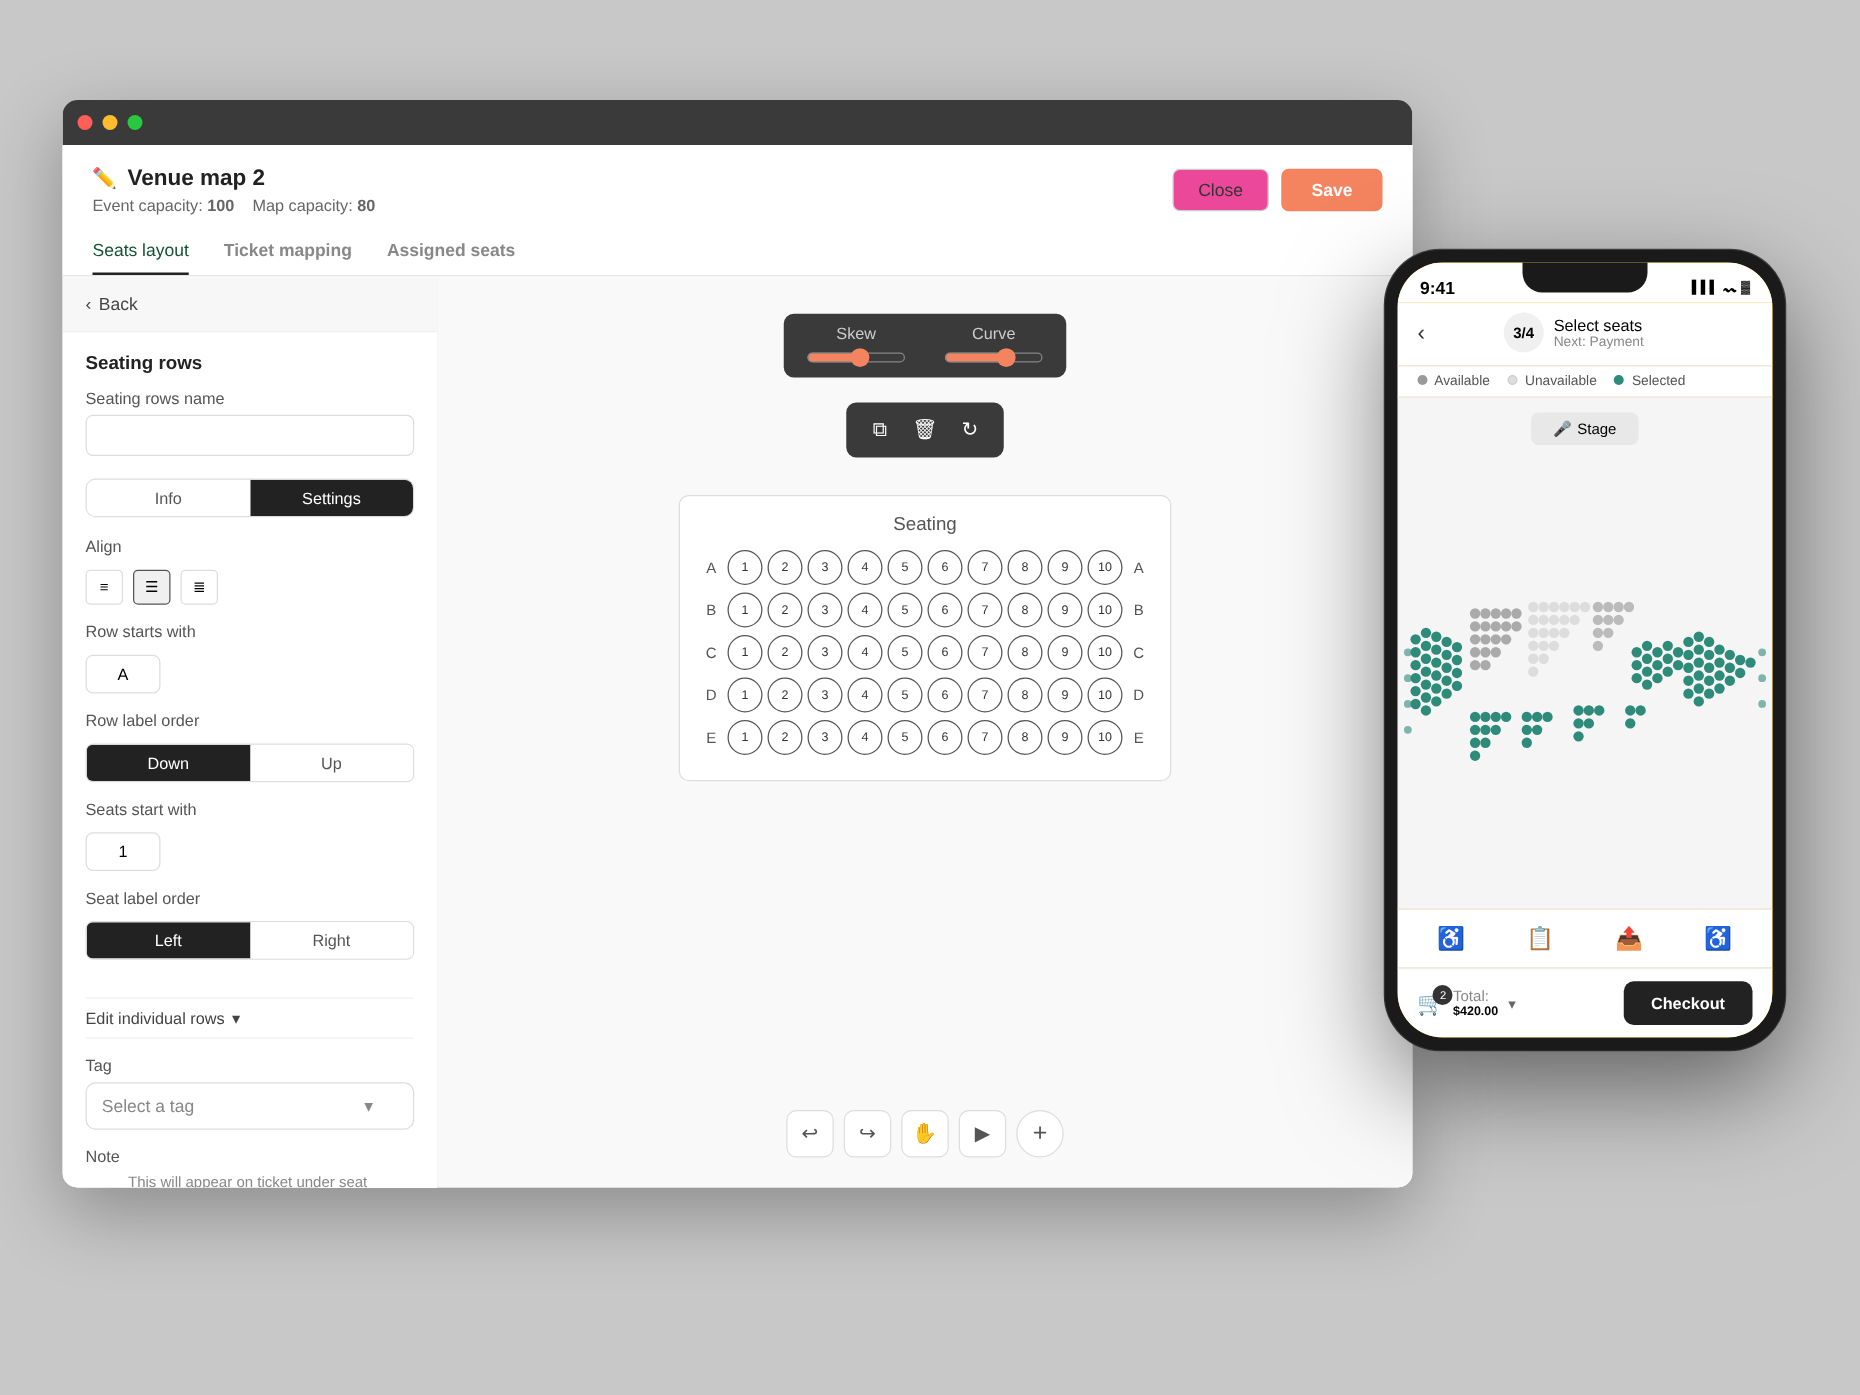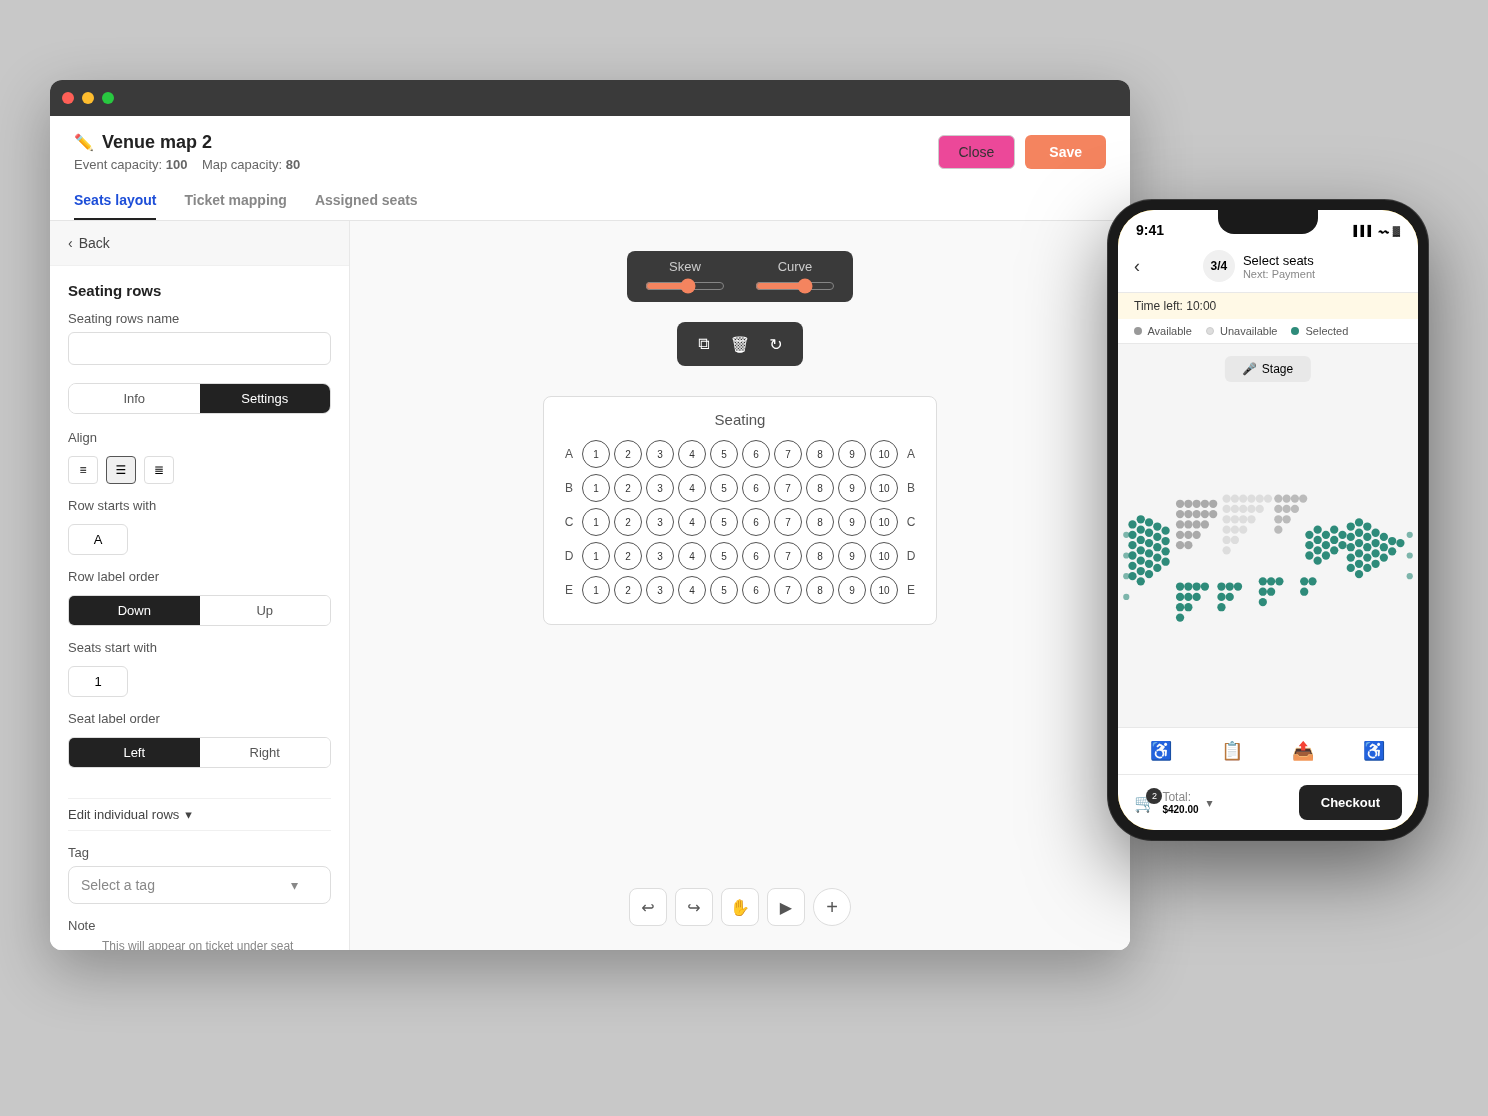--- a/index.html
+++ b/index.html
@@ -108,23 +108,23 @@
     }
     .tab {
       padding: 8px 0 10px;
       font-size: 14px;
       color: #888;
       cursor: pointer;
       border-bottom: 2px solid transparent;
       font-weight: bold;
     }
     .tab.active {
-      color: #1d4ed8;
+      color: #14532d;
       border-bottom: 2px solid #222;
-      font-weight: 700;
+      font-weight: 400;
     }
 
     
     .main-layout {
       display: flex;
       flex: 1;
       overflow: hidden;
     }
 
     
@@ -966,23 +966,20 @@
             </div>
             <div>
               <div class="step-text">Select seats</div>
               <div class="step-subtitle">Next: Payment</div>
             </div>
           </div>
           <div class="phone-placeholder"></div>
         </div>
       </div>
 
-      <div class="timer-bar">
-        <span>Time left: 10:00</span>
-      </div>
 
 
       <div class="legend-bar">
         <span>
           <span class="legend-dot" style="background:#999;"></span>
           <span>Available</span>
         </span>
         <span>
           <span class="legend-dot" style="background:#ddd; border:1px solid #ccc;"></span>
           <span>Unavailable</span>

